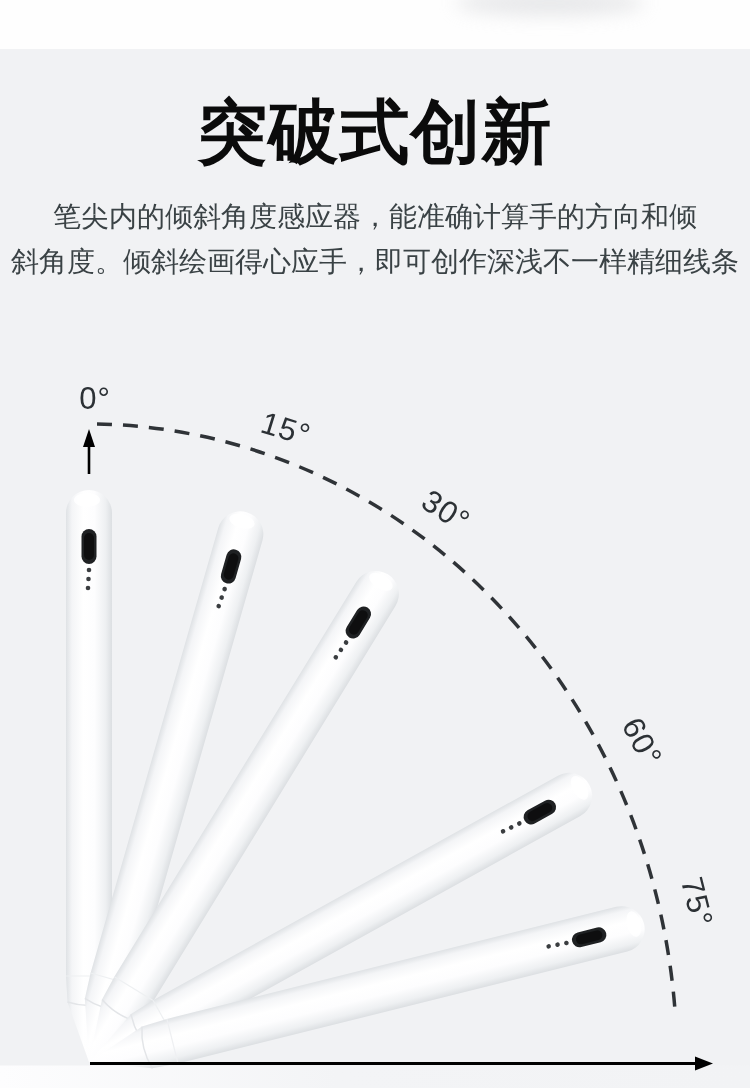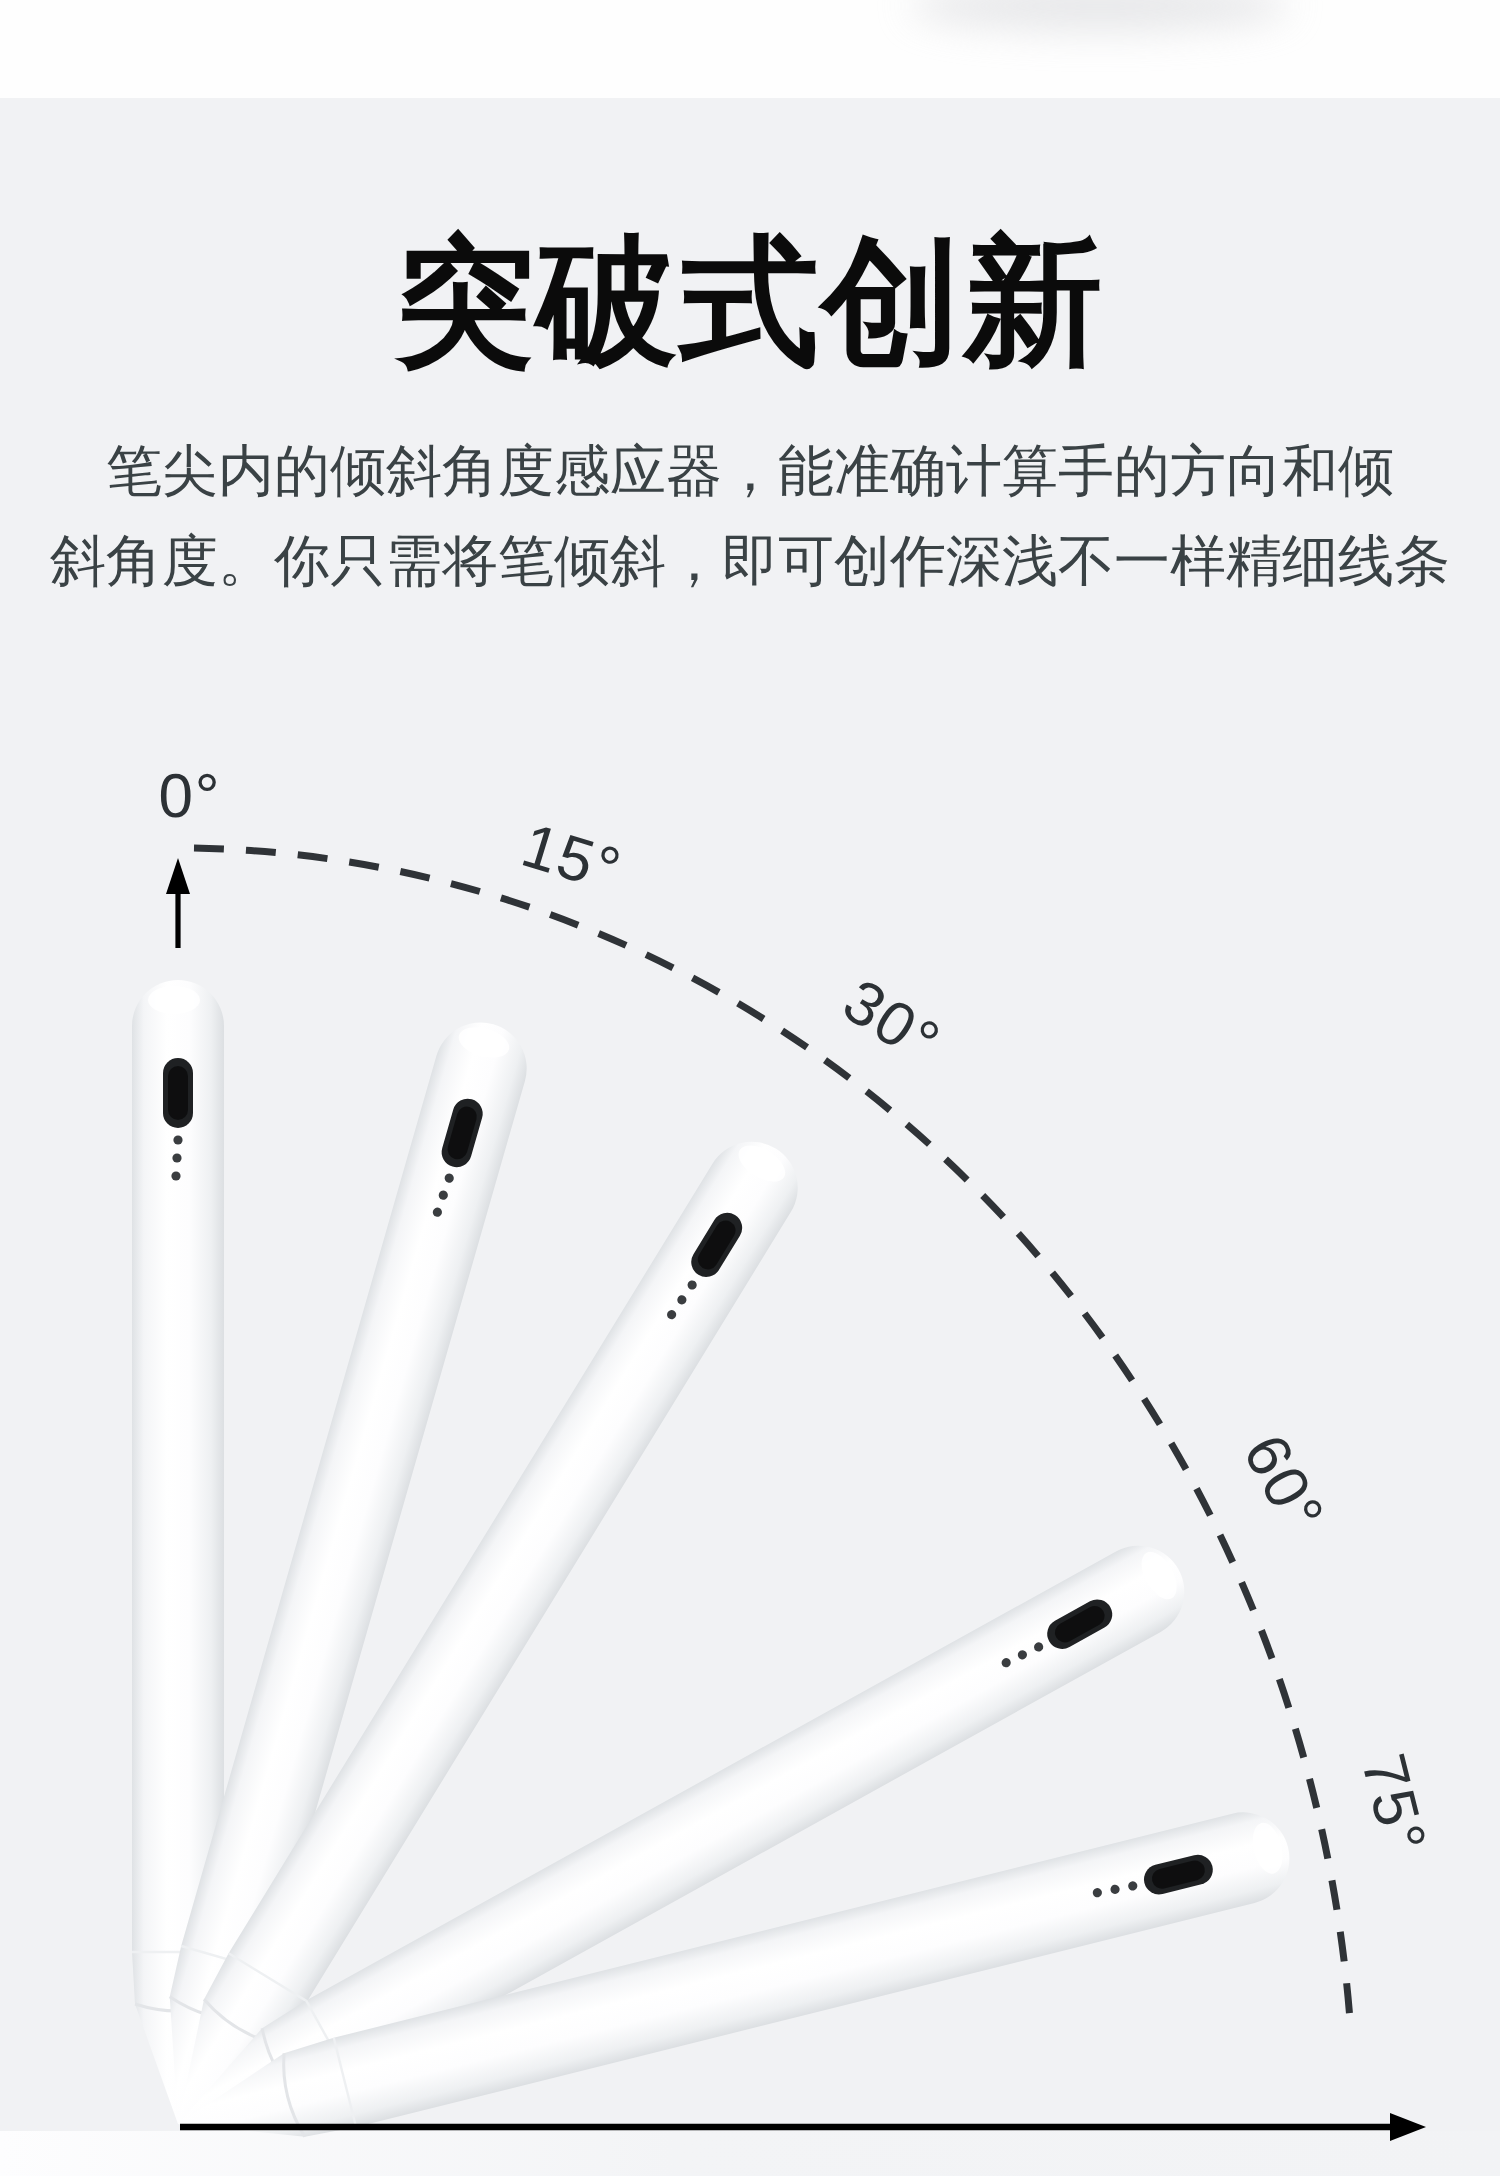--- a/index.html
+++ b/index.html
@@ -2,40 +2,40 @@
 <html><head>
 <meta charset="utf-8">
 <style>
   html,body{margin:0;padding:0;}
   body{font-family:"Liberation Sans","DejaVu Sans",sans-serif;background:#ffffff;}
   .page{position:relative;width:750px;height:1088px;overflow:hidden;background:#f1f2f4;}
   .top-band{position:absolute;top:0;left:0;width:750px;height:49px;background:#fefefe;}
   .top-smudge{position:absolute;top:-10px;left:455px;width:190px;height:26px;border-radius:50%;
               background:#d9dadd;filter:blur(9px);opacity:.6;}
   .header{position:absolute;top:94px;left:0;width:750px;text-align:center;z-index:2;}
-  .title-line{font-size:70px;line-height:77px;font-weight:700;color:#0b0b0b;letter-spacing:1px;white-space:nowrap;margin-top:19px;}
+  .title-line{font-size:70px;line-height:77px;font-weight:700;color:#0b0b0b;letter-spacing:1px;white-space:nowrap;}
   .desc{margin-top:23px;}
   .desc-line{font-size:28px;line-height:45px;font-weight:500;color:#3a4245;white-space:nowrap;}
   .diagram-svg{position:absolute;top:0;left:0;z-index:1;}
   .angle-label{font-size:31px;fill:#2c3135;letter-spacing:1px;font-family:"Liberation Sans","DejaVu Sans",sans-serif;}
 </style>
 </head>
 <body>
 
 <div class="page">
 
   <div class="top-band">
     <div class="top-smudge"></div>
   </div>
 
   <div class="header">
     <div class="title-line">突破式创新</div>
     <div class="desc">
       <div class="desc-line">笔尖内的倾斜角度感应器，能准确计算手的方向和倾</div>
-      <div class="desc-line">斜角度。你只需将笔倾斜，即可创作深浅不一样精细线条</div>
+      <div class="desc-line">斜角度。倾斜绘画得心应手，即可创作深浅不一样精细线条</div>
     </div>
   </div>
 
   <svg class="diagram-svg" width="750" height="1088" viewBox="0 0 750 1088">
     <defs>
       <linearGradient id="penGrad" x1="-23" y1="0" x2="23" y2="0" gradientUnits="userSpaceOnUse">
         <stop offset="0" stop-color="#dfe2e5"></stop>
         <stop offset="0.13" stop-color="#f4f5f7"></stop>
         <stop offset="0.38" stop-color="#ffffff"></stop>
         <stop offset="0.62" stop-color="#fdfdfe"></stop>

